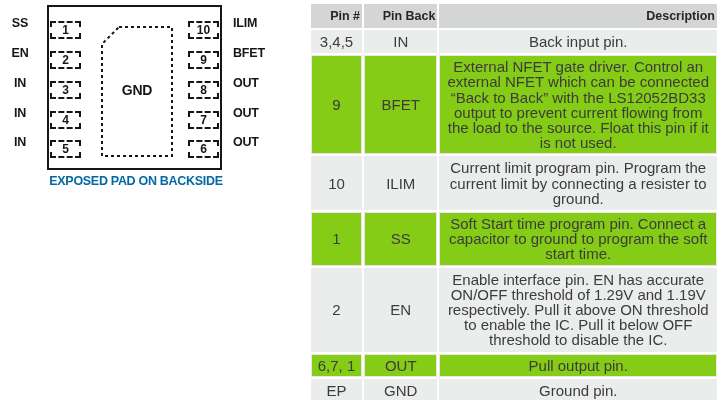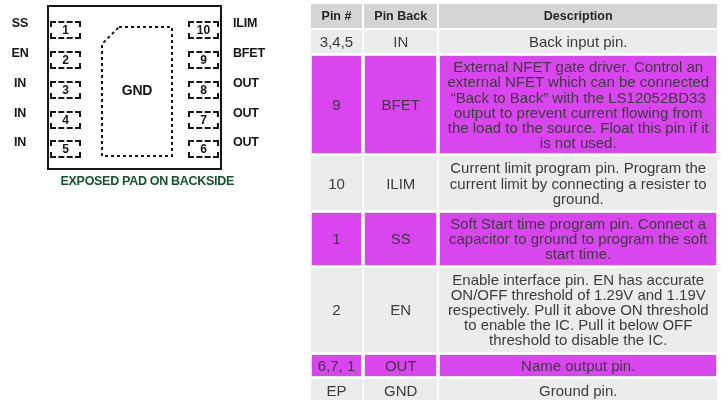--- a/index.html
+++ b/index.html
@@ -14,33 +14,33 @@
           font-size:12px;font-weight:bold;color:#161616;background:#ffffff;}
   .pinbox.left{left:1px;}
   .pinbox.right{left:139px;}
   .fnlabel{position:absolute;height:18px;line-height:18px;font-size:12.5px;font-weight:bold;color:#161616;letter-spacing:-0.2px;}
   .fnlabel.left{left:0;width:40px;text-align:center;}
   .fnlabel.right{left:233px;width:60px;text-align:left;}
   .row-0{top:14px;} .row-1{top:44px;} .row-2{top:74px;} .row-3{top:104px;} .row-4{top:133px;}
   .padsvg{position:absolute;left:50px;top:18px;}
   .gnd-label{position:absolute;left:53px;top:75px;width:70px;text-align:center;
              font-size:14px;font-weight:bold;color:#161616;letter-spacing:-0.2px;}
-  .caption{position:absolute;left:38px;top:174px;width:196px;text-align:right;
-           font-size:12.5px;font-weight:bold;color:#14532d;letter-spacing:-0.3px;white-space:nowrap;}
+  .caption{position:absolute;left:38px;top:174px;width:196px;text-align:center;
+           font-size:12.5px;font-weight:bold;color:#0369a1;letter-spacing:-0.3px;white-space:nowrap;}
 
   
   .pin-table{position:absolute;left:309px;top:2px;width:410px;
              border-collapse:separate;border-spacing:2px;table-layout:fixed;}
   .pin-table th{background:#d4d6d5;color:#262626;font-size:12.5px;font-weight:bold;
-                padding:5px 2px;text-align:center;}
+                padding:5px 2px;text-align:right;}
   .pin-table td{font-size:15px;line-height:15.2px;color:#3c3c3c;text-align:center;
                 vertical-align:middle;padding:4px 5px;}
   .col-pin{width:50px;} .col-name{width:72px;} .col-desc{width:272px;}
   tr.shade td{background:#eaedec;}
-  tr.plain td{background:#d946ef;box-shadow:inset 0 0 0 1px #e7e7e7;}
+  tr.plain td{background:#84cc16;box-shadow:inset 0 0 0 1px #e7e7e7;}
 </style>
 </head>
 <body>
 
 <div class="page">
 
   <div class="diagram">
 
     <div class="fnlabel left row-0">SS</div>
     <div class="fnlabel left row-1">EN</div>
@@ -112,21 +112,21 @@
         <td>Soft Start time program pin. Connect a capacitor to ground to program the soft start time.</td>
       </tr>
       <tr class="shade">
         <td>2</td>
         <td>EN</td>
         <td>Enable interface pin. EN has accurate ON/OFF threshold of 1.29V and 1.19V respectively. Pull it above ON threshold to enable the IC. Pull it below OFF threshold to disable the IC.</td>
       </tr>
       <tr class="plain">
         <td>6,7, 1</td>
         <td>OUT</td>
-        <td>Name output pin.</td>
+        <td>Pull output pin.</td>
       </tr>
       <tr class="shade">
         <td>EP</td>
         <td>GND</td>
         <td>Ground pin.</td>
       </tr>
     </tbody>
   </table>
 
 </div>

